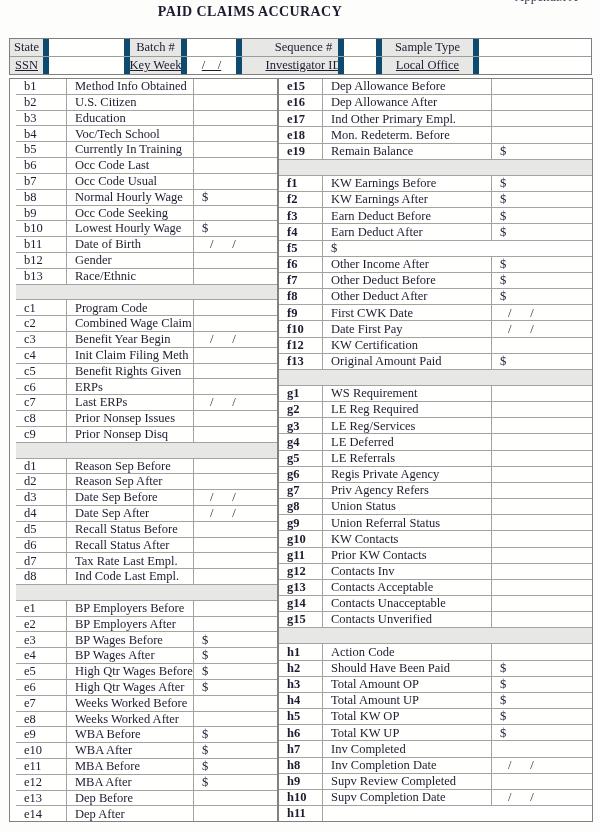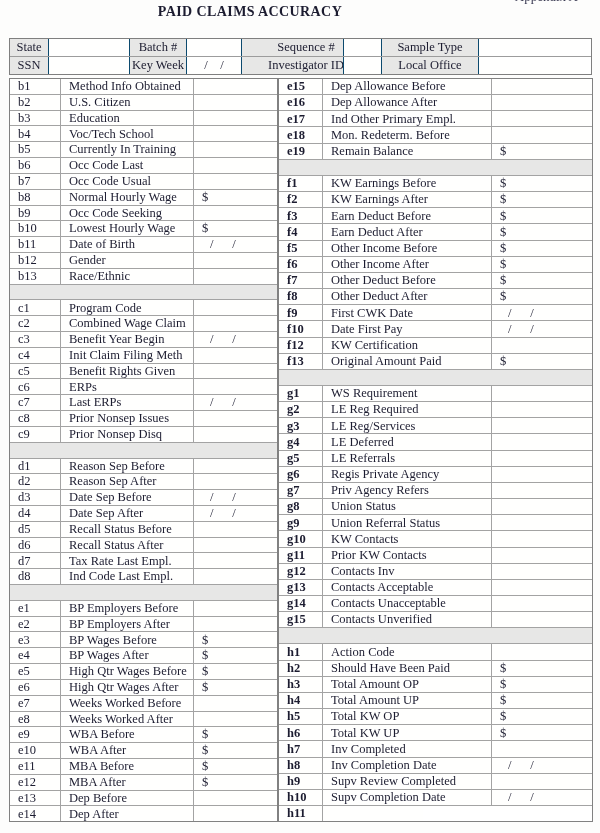--- a/index.html
+++ b/index.html
@@ -21,38 +21,38 @@
   .title-block { position:absolute; top:4px; left:0; width:500px; text-align:center; }
   .title-line { font-size:14px; font-weight:bold; letter-spacing:0.4px; line-height:16px; }
 
   
   .header-table {
     position:absolute; left:9px; top:38px; width:583px; height:37px;
     border:1px solid #7f7f7f; display:flex; flex-direction:column;
     background:#fff;
   }
   .hrow { display:flex; flex:1 1 0; border-bottom:1px solid #9c9c9c; }
-  .hrow:last-child { border-bottom:none; }
+  .hrow:last-child { border-bottom:none;text-decoration:underline; }
   .hcell {
-    border-right:1px solid #0c4a6e; display:flex; align-items:center;
+    border-right:6px solid #0c4a6e; display:flex; align-items:center;
     font-size:12.5px; white-space:pre; overflow:hidden;
   }
   .hcell:last-child { border-right:none; }
   .hl { background:#e7e7e6; justify-content:center; }
   .hv { background:#fffffe; justify-content:center; }
   .w1 { width:39px; } .w2 { width:81px; } .w3 { width:57px; } .w4 { width:55px; }
   .w5 { width:102px;padding-left:27px; } .w6 { width:38px; } .w7 { width:97px; } .w8 { width:101px; }
 
   
   .ftable {
     position:absolute; top:78px; height:744px;
     border:1px solid #818181; display:flex; flex-direction:column;
     background:#fff;
   }
-  #left-table  { left:9px;  width:269px; }
+  #left-table  { left:9px;  width:269px;padding-left:6px; }
   #right-table { left:278px; width:315px; }
 
   .frow { display:flex; flex:1 1 0; border-bottom:1px solid #a3a3a3; min-height:0; }
   .frow:last-child { border-bottom:none; }
   .sep-row { background:#e7e7e6; }
 
   .fcell {
     border-right:1px solid #a3a3a3; display:flex; align-items:center;
     font-size:12.5px; line-height:1; white-space:pre; overflow:hidden;
     padding-left:8px; background:#fffffe;
@@ -364,21 +364,20 @@
       <div class="fcell c-label">Earn Deduct Before</div>
       <div class="fcell c-value">$</div>
     </div>
     <div class="frow">
       <div class="fcell c-code">f4</div>
       <div class="fcell c-label">Earn Deduct After</div>
       <div class="fcell c-value">$</div>
     </div>
     <div class="frow">
       <div class="fcell c-code">f5</div>
-      <div class="fcell c-label">Other Income Before</div>
       <div class="fcell c-value">$</div>
     </div>
     <div class="frow">
       <div class="fcell c-code">f6</div>
       <div class="fcell c-label">Other Income After</div>
       <div class="fcell c-value">$</div>
     </div>
     <div class="frow">
       <div class="fcell c-code">f7</div>
       <div class="fcell c-label">Other Deduct Before</div>

